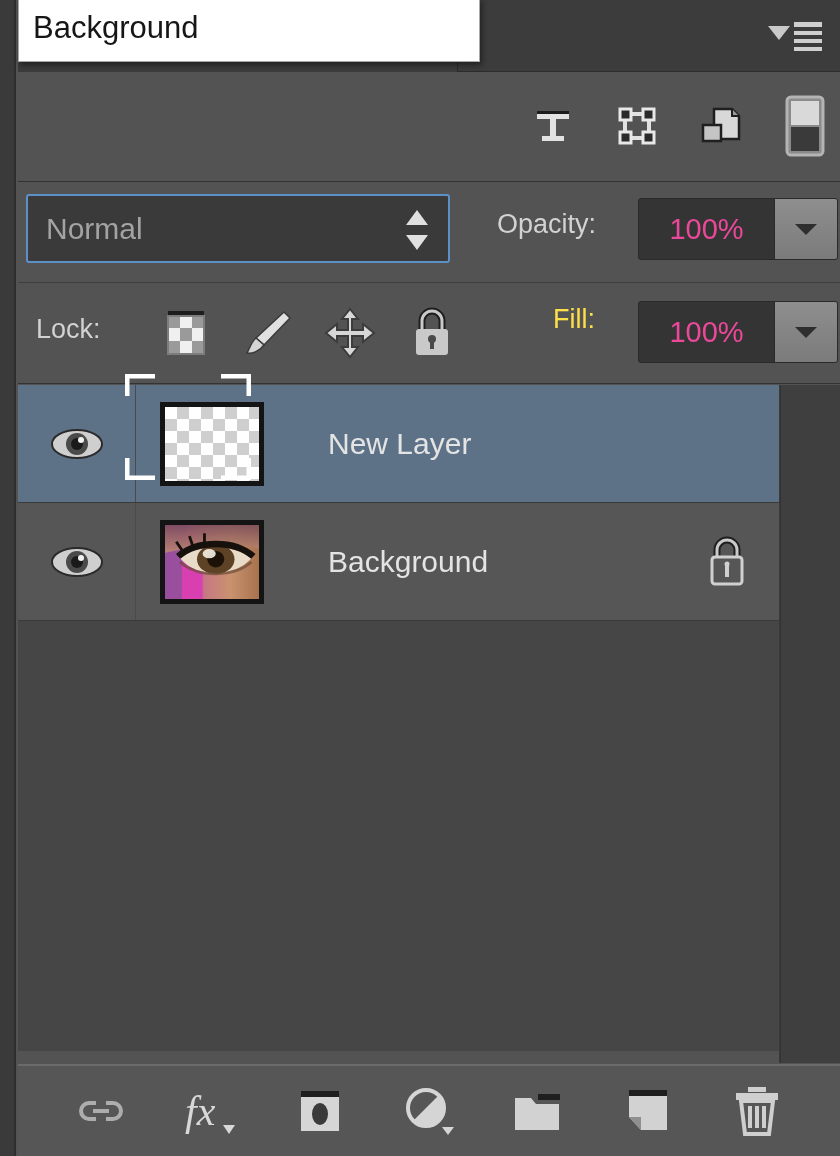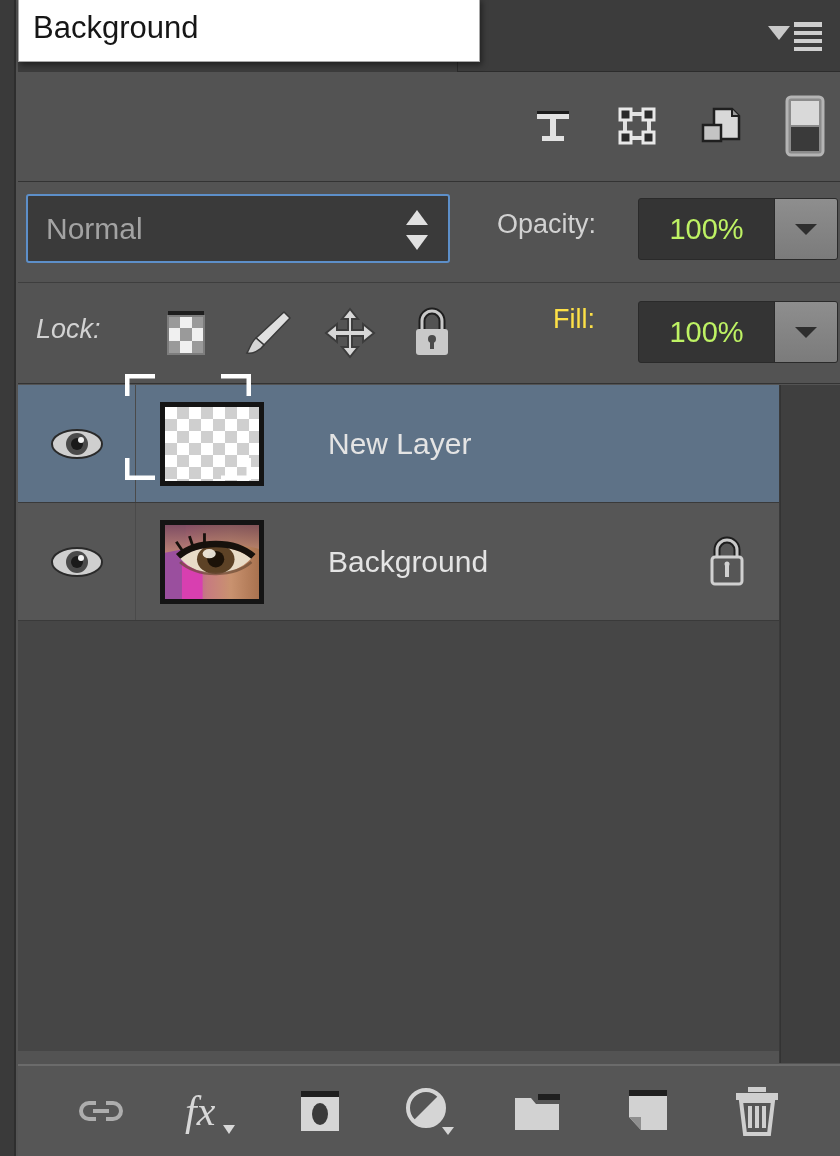--- a/index.html
+++ b/index.html
@@ -142,21 +142,21 @@
     box-sizing: border-box;
     display: flex;
     align-items: stretch;
   }
   .num-value {
     flex: 1;
     display: flex;
     align-items: center;
     justify-content: center;
     font-size: 29px;
-    color: #bef264;
+    color: #ec4899;
     cursor: text;
   }
   .num-arrow {
     width: 62px;
     background: linear-gradient(#8e8e8e, #7b7b7b);
     border-left: 1px solid #2a2a2a;
     border-radius: 0 2px 2px 0;
     display: flex;
     align-items: center;
     justify-content: center;
@@ -170,21 +170,20 @@
     width: 822px; height: 100px;
     background: #535353;
     border-bottom: 1px solid #333;
     box-sizing: border-box;
   }
   .lock-label {
     position: absolute;
     left: 18px; top: 30px;
     font-size: 27px;
     color: #d2d2d2;
-    font-style: italic;
   }
   .lock-icons {
     position: absolute;
     left: 140px; top: 18px;
     display: flex;
     align-items: center;
     gap: 26px;
     height: 62px;
   }
   .lock-ic {

